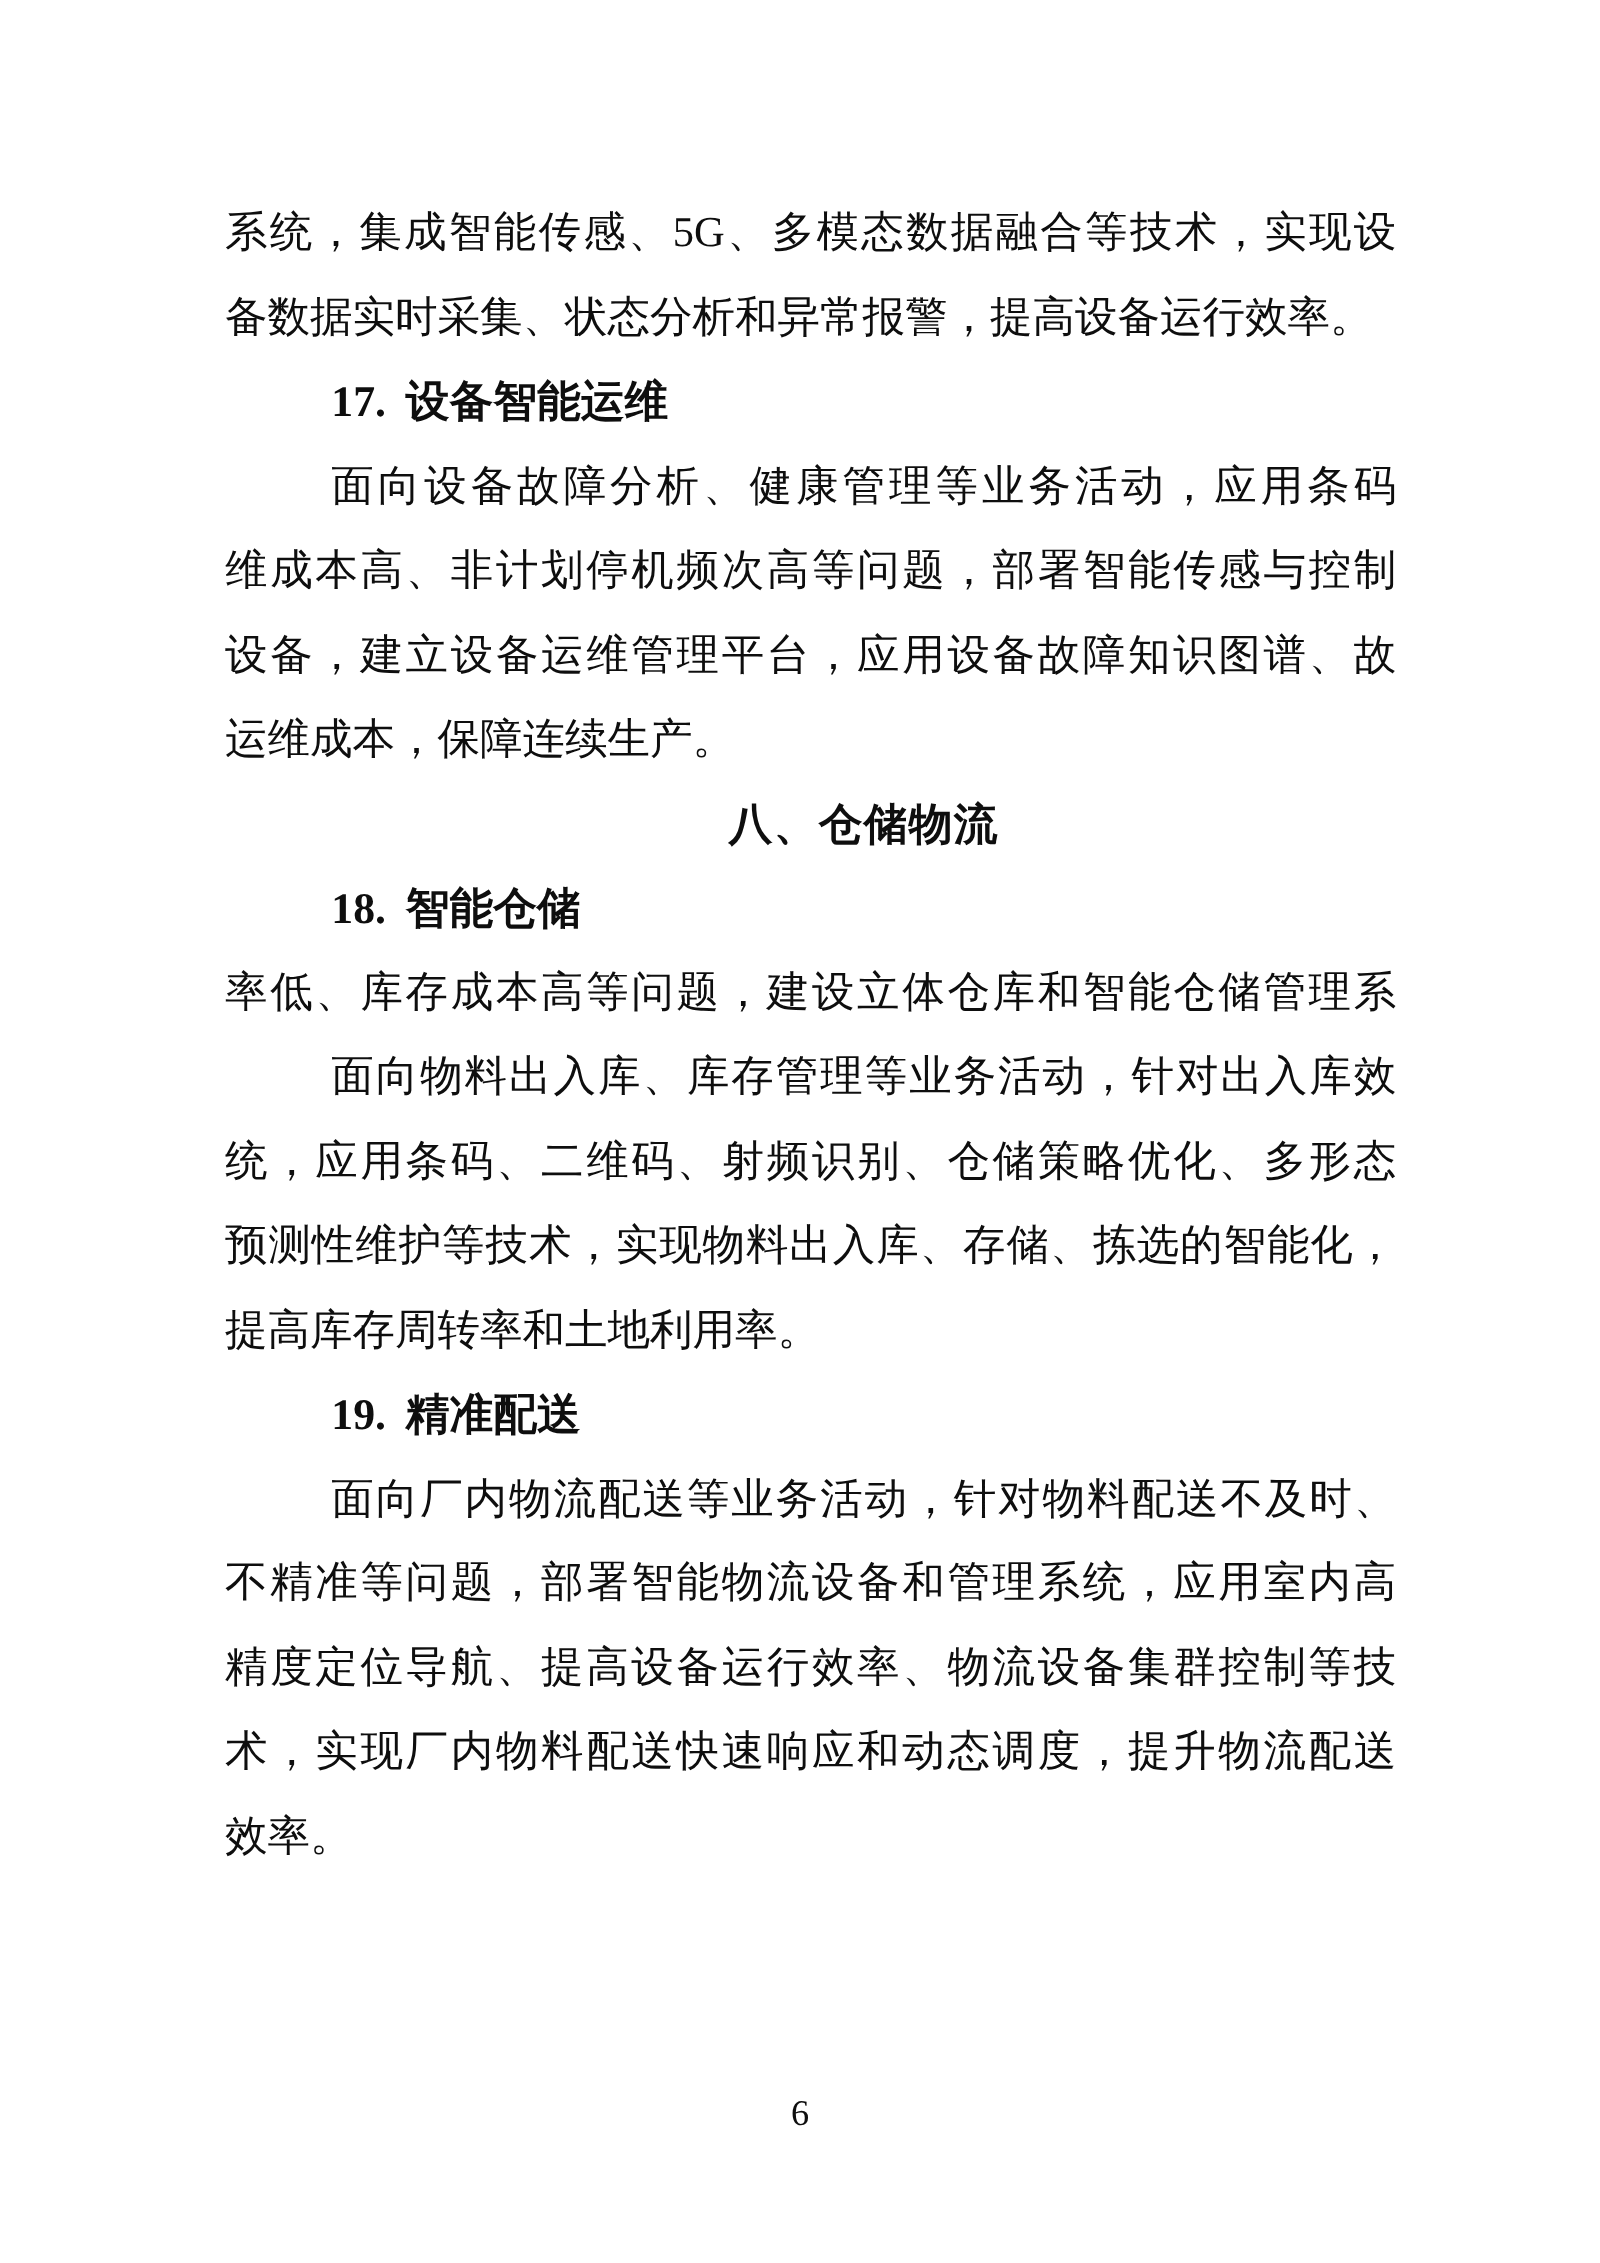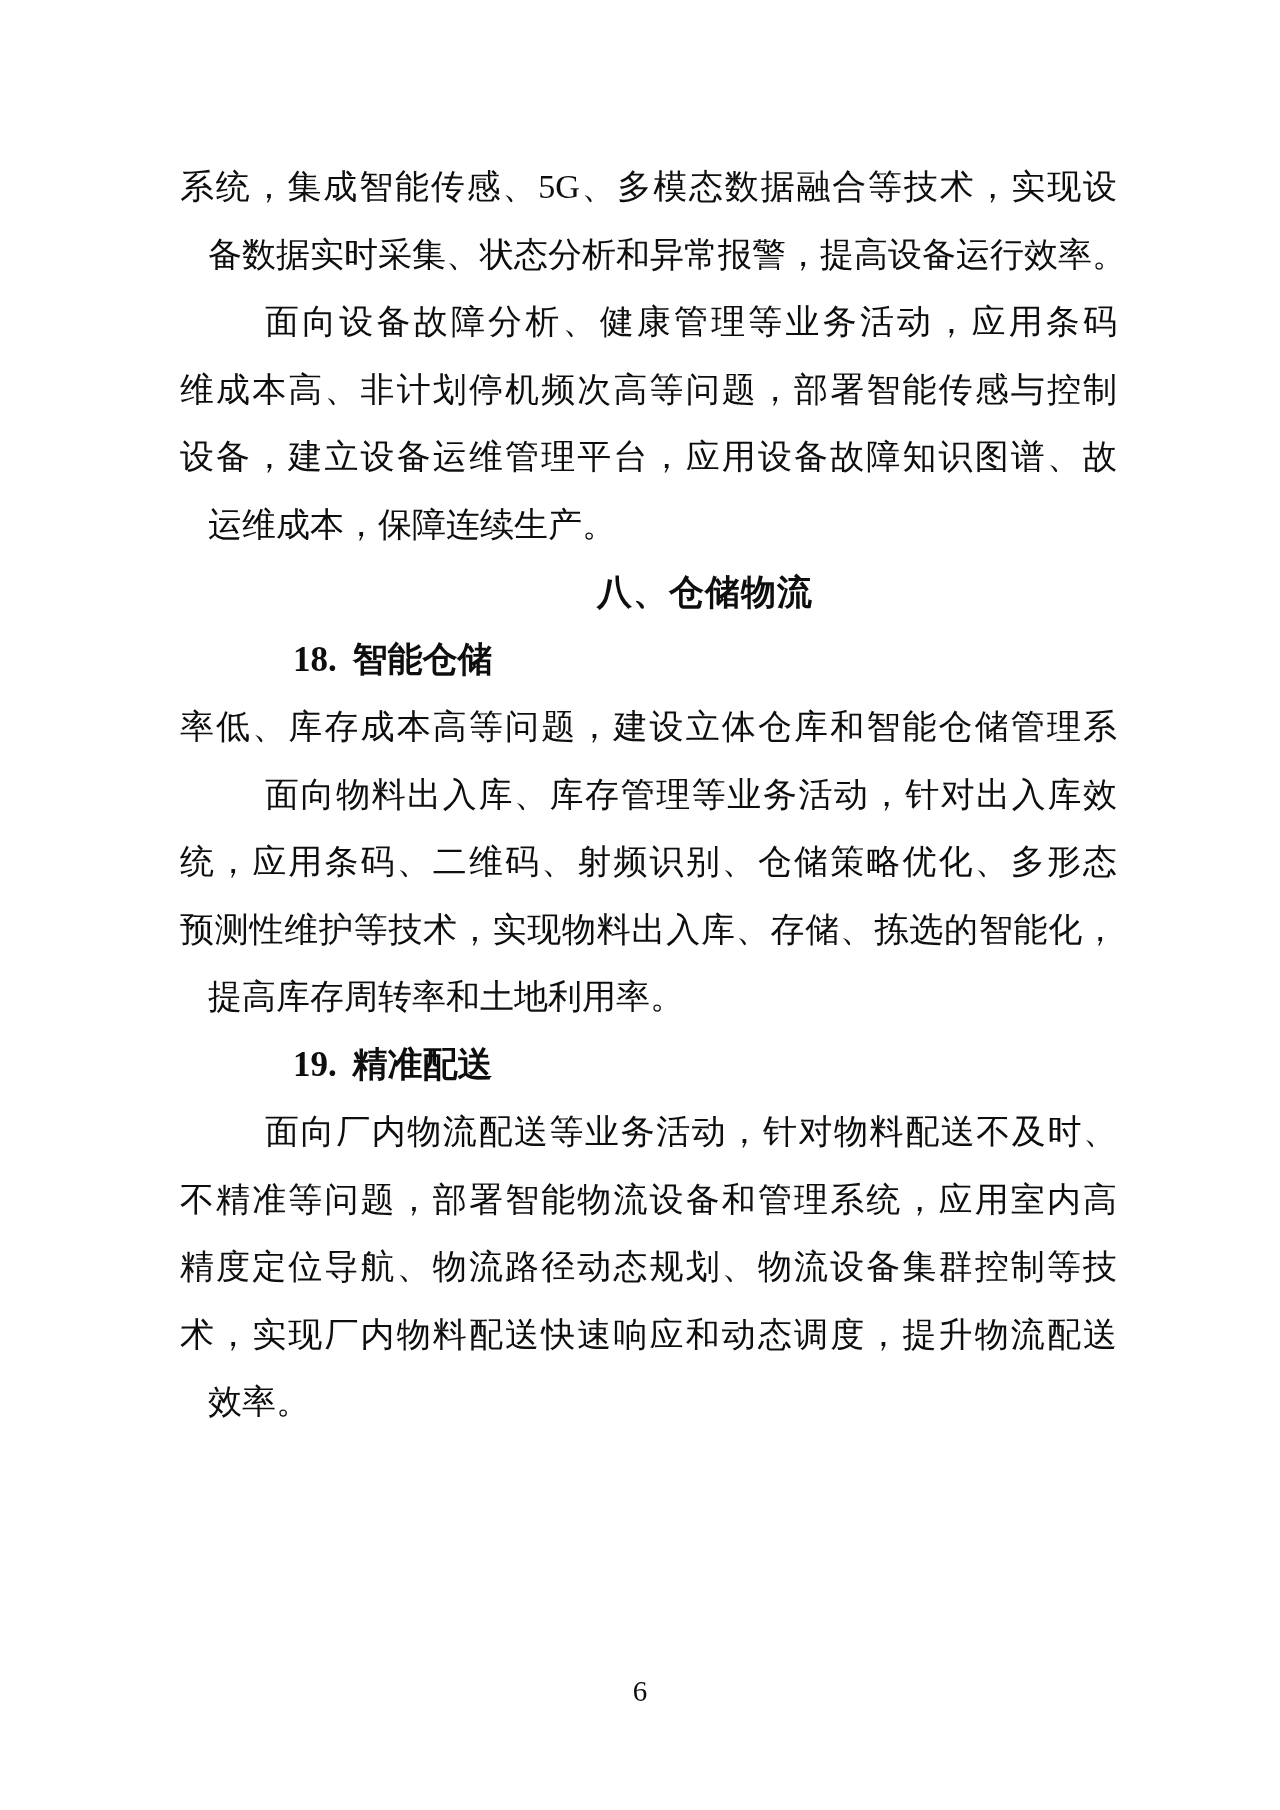--- a/index.html
+++ b/index.html
@@ -32,21 +32,20 @@
   
   .fill {
     white-space: normal;
     text-align: justify;
     text-align-last: justify;
     text-justify: inter-character;
   }
   
   .end {
     text-align: left;
-    margin-left: 28px;
   }
   
   .indent {
     text-indent: 85px;
   }
   .h-num {
     font-weight: bold;
     font-size: 35px;
   }
   .h-num .h-title {
@@ -73,20 +72,23 @@
 </style>
 </head>
 <body>
 
 <div class="page">
   <div class="content">
 
     <div class="line fill">系统，集成智能传感、5G、多模态数据融合等技术，实现设</div>
     <div class="line end">备数据实时采集、状态分析和异常报警，提高设备运行效率。</div>
 
+    <div class="line end h-num indent">
+      <span class="h-number">17.</span><span class="h-title">设备智能运维</span>
+    </div>
 
     <div class="line fill indent">面向设备故障分析、健康管理等业务活动，应用条码</div>
     <div class="line fill">维成本高、非计划停机频次高等问题，部署智能传感与控制</div>
     <div class="line fill">设备，建立设备运维管理平台，应用设备故障知识图谱、故</div>
     <div class="line end">运维成本，保障连续生产。</div>
 
     <div class="line end h-sec indent">八、仓储物流</div>
 
     <div class="line end h-num indent">
       <span class="h-number">18.</span><span class="h-title">智能仓储</span>
@@ -97,20 +99,20 @@
     <div class="line fill">统，应用条码、二维码、射频识别、仓储策略优化、多形态</div>
     <div class="line fill">预测性维护等技术，实现物料出入库、存储、拣选的智能化，</div>
     <div class="line end">提高库存周转率和土地利用率。</div>
 
     <div class="line end h-num indent">
       <span class="h-number">19.</span><span class="h-title">精准配送</span>
     </div>
 
     <div class="line fill indent">面向厂内物流配送等业务活动，针对物料配送不及时、</div>
     <div class="line fill">不精准等问题，部署智能物流设备和管理系统，应用室内高</div>
-    <div class="line fill">精度定位导航、物流路径动态规划、物流设备集群控制等技</div>
+    <div class="line fill">精度定位导航、提高设备运行效率、物流设备集群控制等技</div>
     <div class="line fill">术，实现厂内物料配送快速响应和动态调度，提升物流配送</div>
     <div class="line end">效率。</div>
 
   </div>
 
   <div class="page-number">6</div>
 </div>
 
 </body></html>

